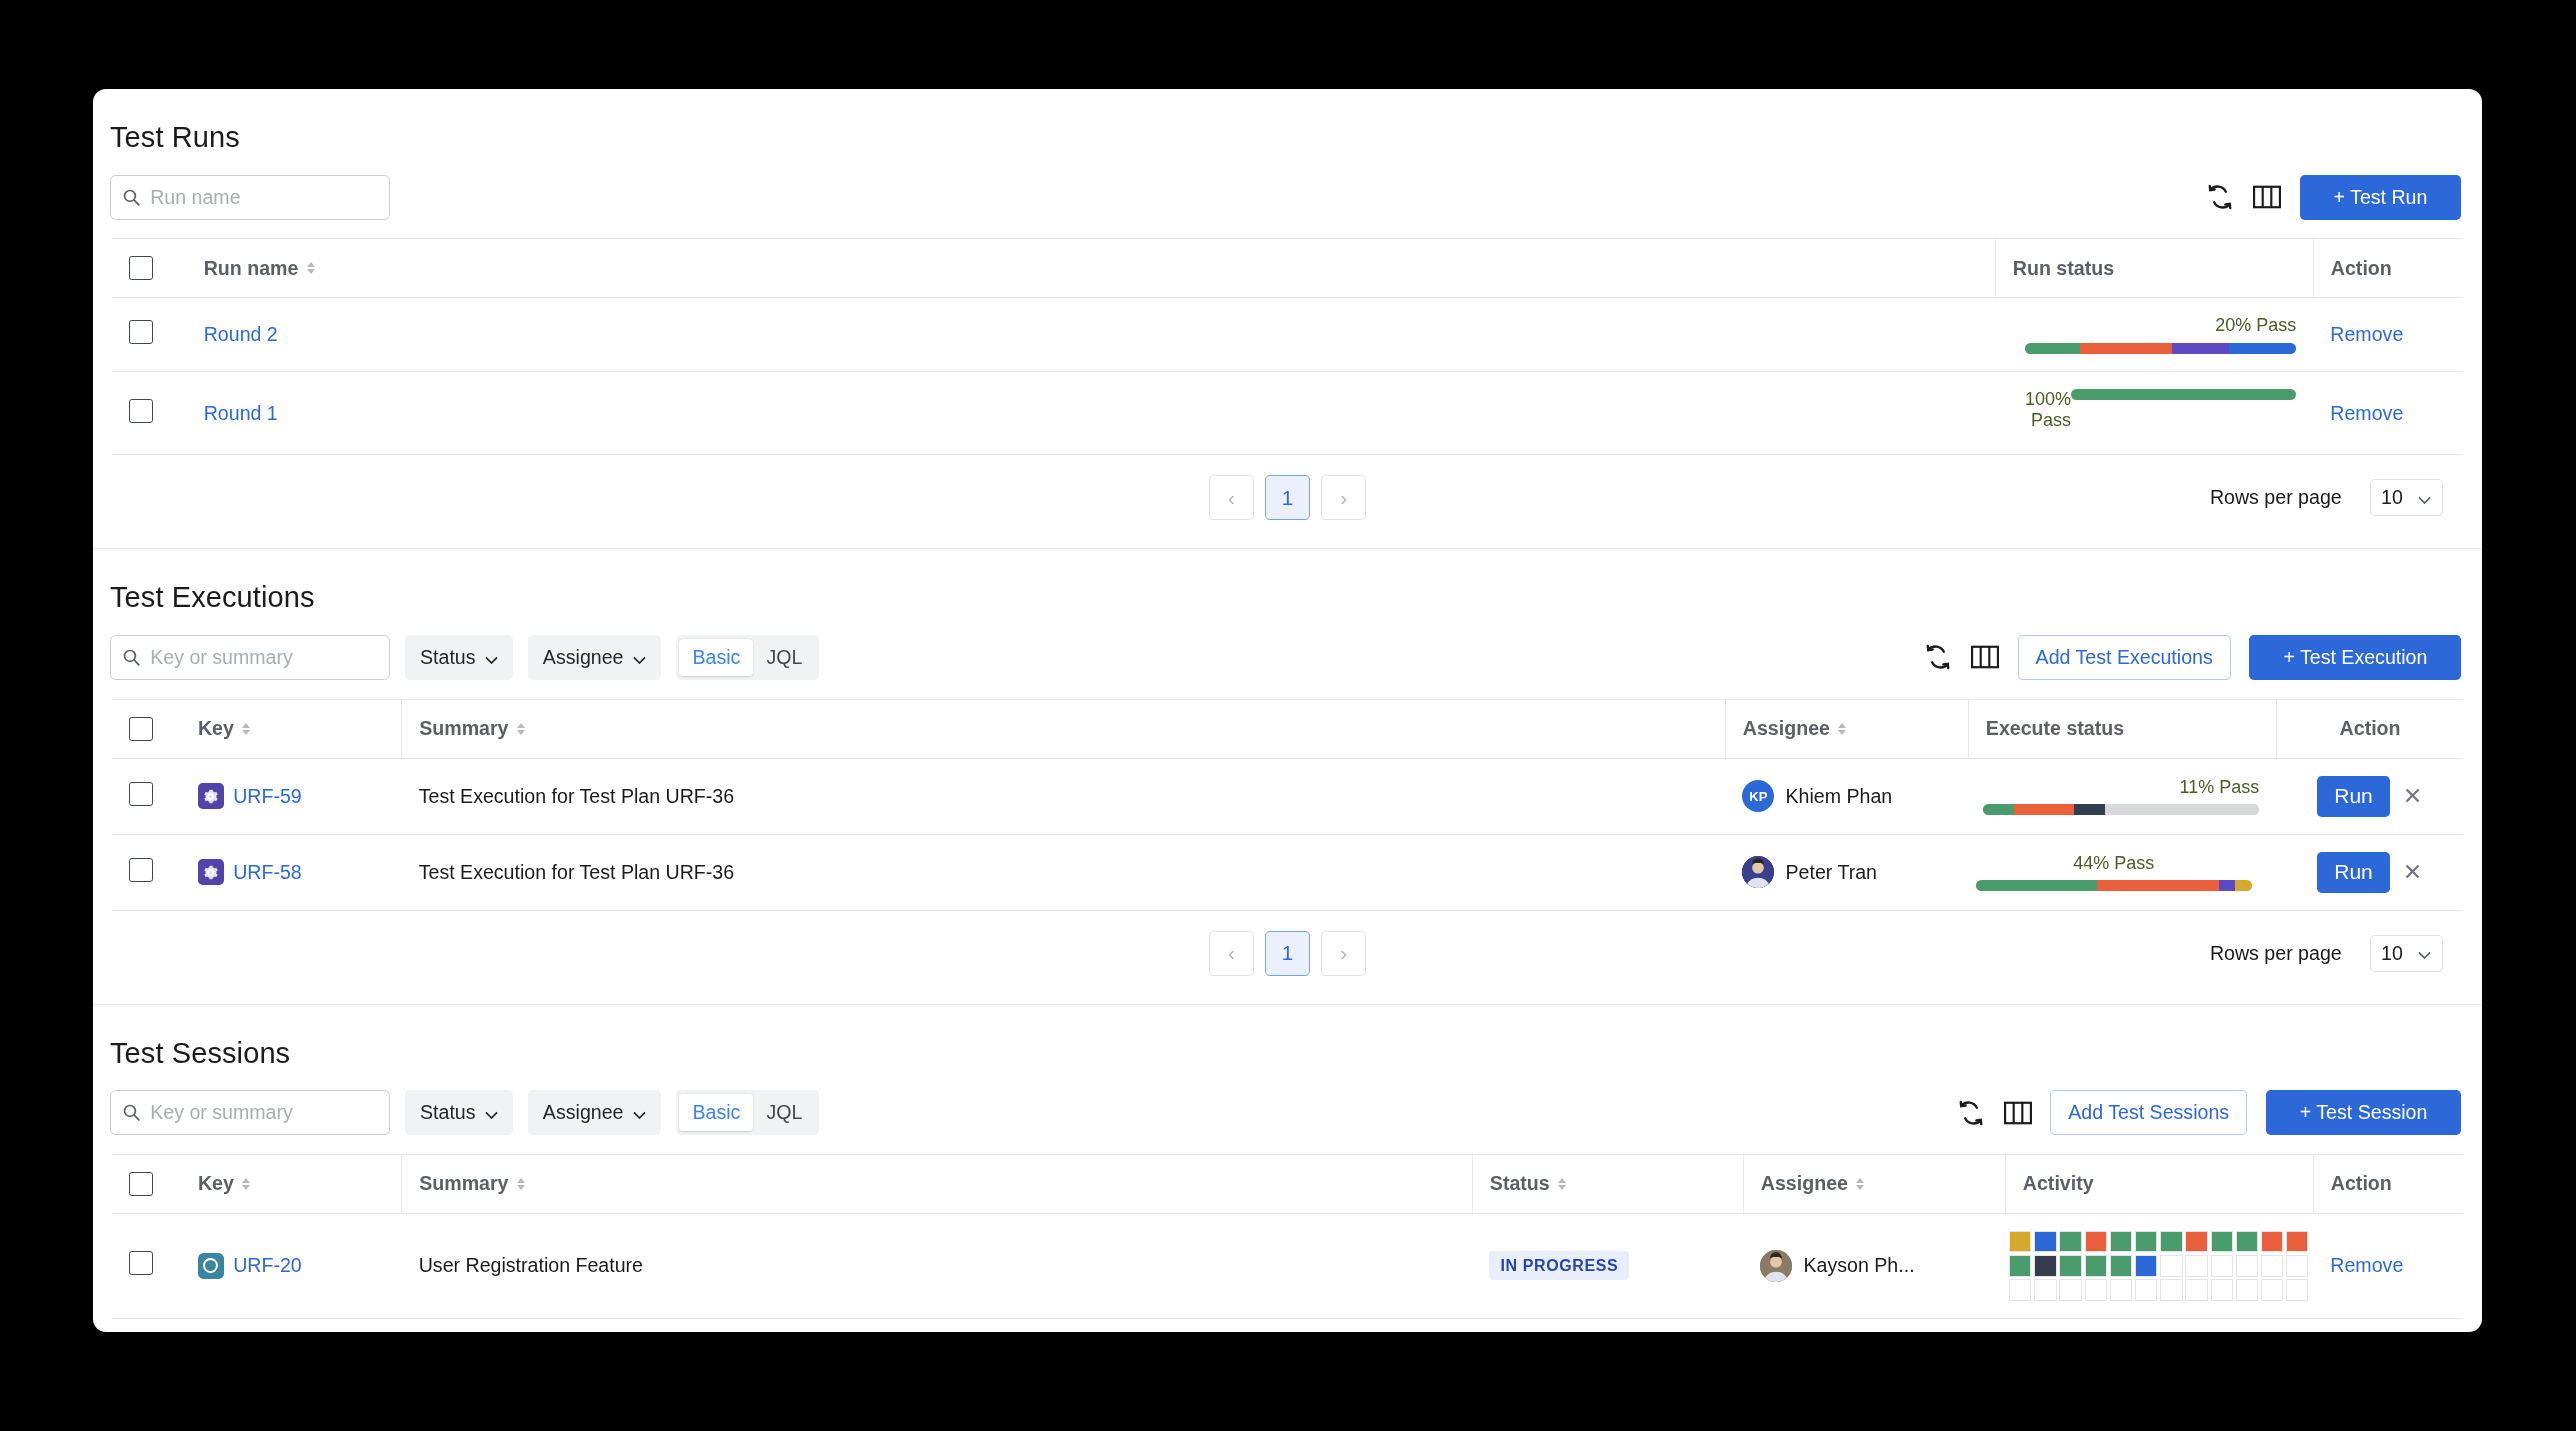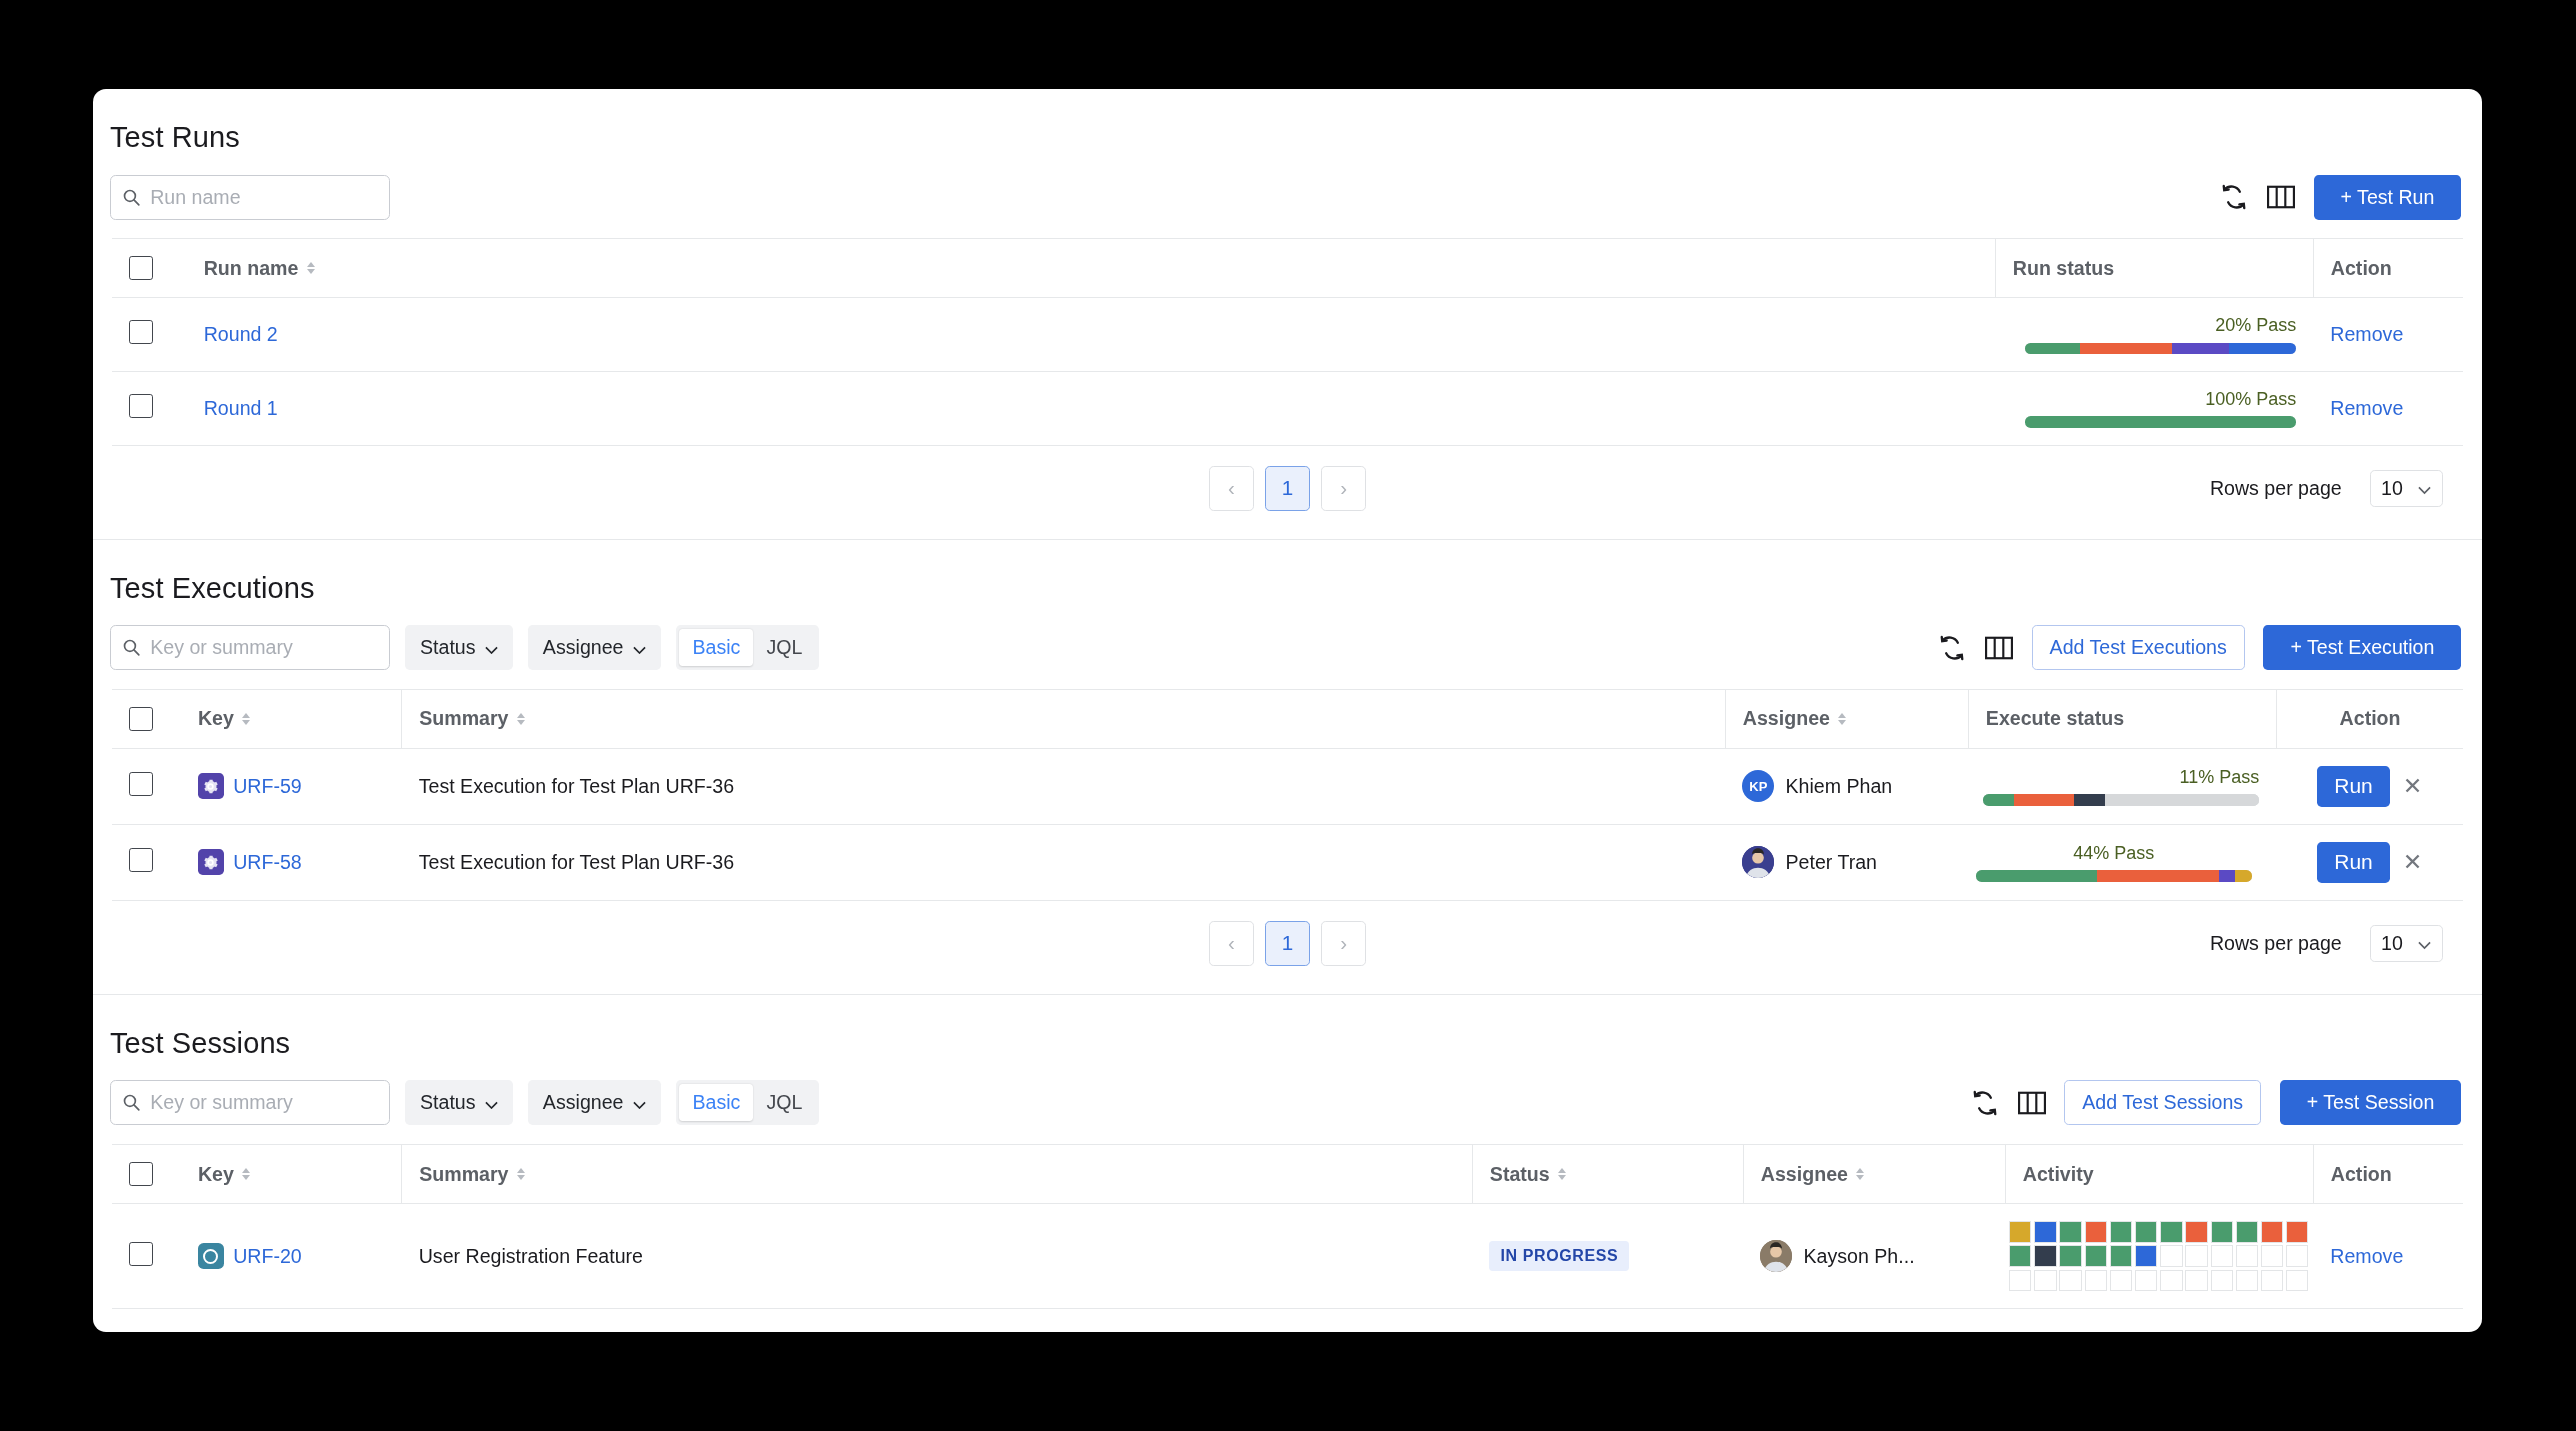--- a/index.html
+++ b/index.html
@@ -56,21 +56,21 @@
     font-size:19.6px; color:#44474d; border-radius:3.7px; cursor:pointer;
   }
   .seg > div.active { background:#ffffff; color:#3b82f6; box-shadow:0 0.9px 1.9px rgba(0,0,0,.14); }
 
   .toolbar-right {
     margin-left:auto; display:flex; align-items:center; gap:18.7px;
   }
   .icon-btn { cursor:pointer; display:inline-flex; align-items:center; }
   .btn-primary {
     background:#2d68d8; color:#fff; border:none; border-radius:4.7px;
-    height:45px; padding:0 27px; font-size:19.6px; cursor:pointer;
+    height:45px; padding:0 34px; font-size:19.6px; cursor:pointer;
     font-family:inherit; white-space:nowrap;
   }
   .btn-secondary {
     background:#fff; color:#2d68d8; border:0.9px solid #b3c6ef; border-radius:4.7px;
     height:45px; padding:0 17px; font-size:19.6px; cursor:pointer;
     font-family:inherit; white-space:nowrap;
   }
 
   
   table.tbl { width:100%; border-collapse:collapse; table-layout:fixed; margin-top:18.7px; }
@@ -253,21 +253,21 @@
               </td>
   </tr>
   <tr>
     <td>
                 <div class="cell"><span class="cb"></span></div>
               </td>
     <td>
                 <div class="cell"><a class="link">Round 1</a></div>
               </td>
     <td>
-      <div class="statuswrap" style="display:flex;flex-direction:column;align-items:flex-end">
+      <div class="statuswrap" style="display:flex;flex-direction:row;align-items:flex-start">
         <div class="pct">100% Pass</div>
         <div class="bar" style="width:271px">
                     <span style="width:100%;background:#4a9c6d"></span>
                   </div>
       </div>
     </td>
     <td>
                 <div class="cell"><a class="link">Remove</a></div>
               </td>
   </tr>

